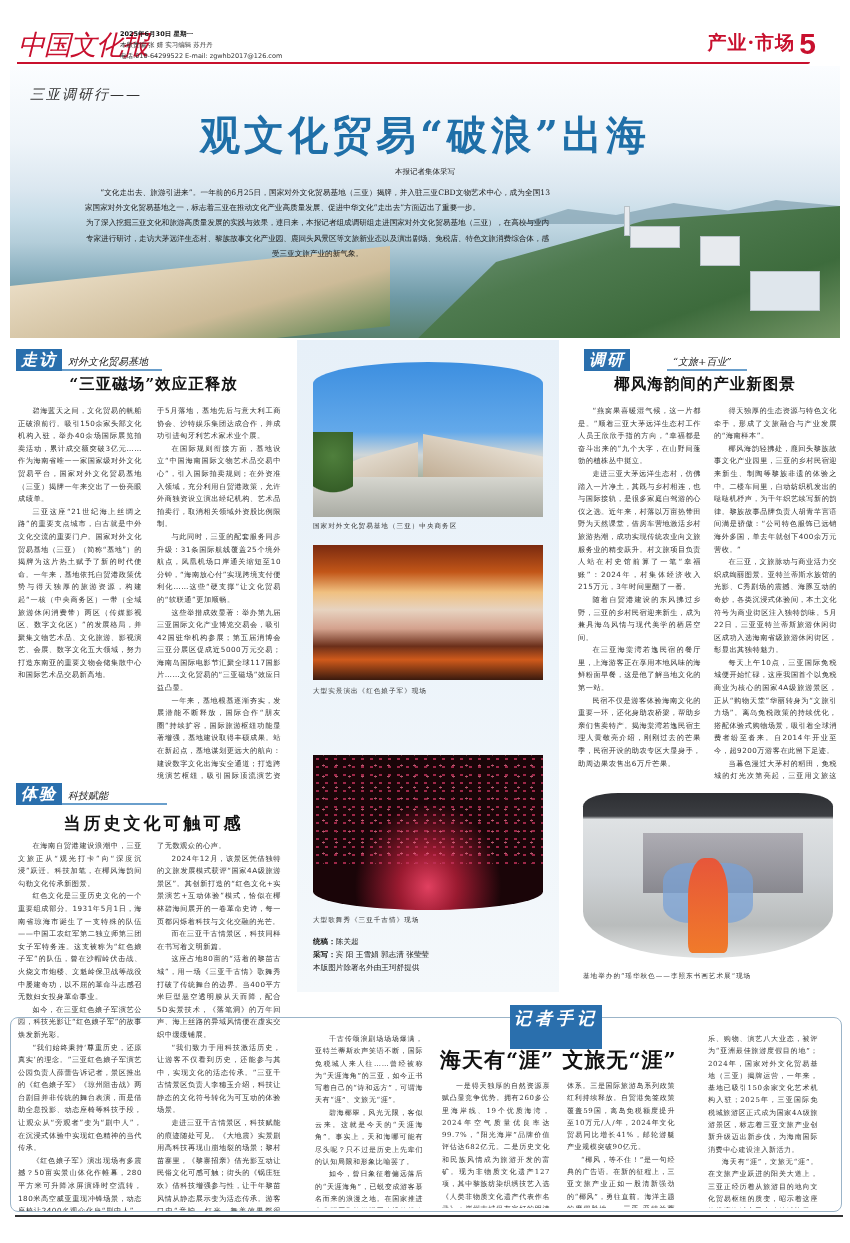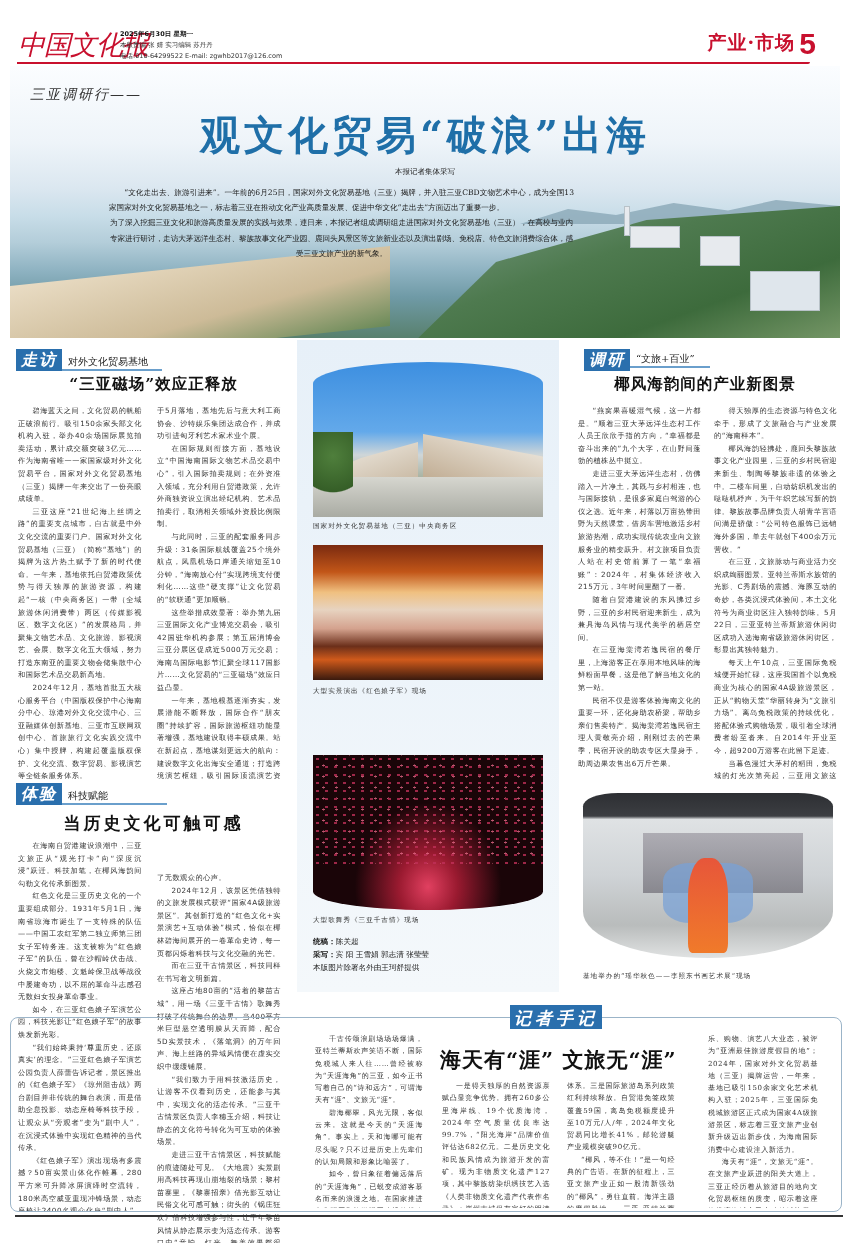--- a/index.html
+++ b/index.html
@@ -16,26 +16,26 @@
 
 .hero{left:10px;top:66px;width:830px;height:272px;overflow:hidden;
  background:linear-gradient(180deg,#fbfdff 0%,#eef4f9 28%,#dbe7f0 45%,#c8dde8 55%,#b3cdd9 65%,#8fb3c2 75%,#6f9aa6 85%,#58806d 100%);}
 .hero .sand{position:absolute;left:0;top:200px;width:380px;height:80px;background:linear-gradient(170deg,#e9dcc4,#cdbb98 60%,#6a8a58);transform:skewY(-6deg);}
 .hero .land{position:absolute;right:0;top:140px;width:430px;height:140px;background:linear-gradient(160deg,#7e9f8a 0%,#4e7a4f 40%,#3d6b3c 70%,#7a9a6a 100%);clip-path:polygon(20% 40%,55% 10%,100% 0,100% 100%,0 100%);}
 .hero .mtn{position:absolute;right:0;top:128px;width:320px;height:30px;background:#8aa7b6;clip-path:polygon(0 100%,15% 50%,30% 70%,48% 30%,65% 55%,80% 20%,100% 40%,100% 100%);opacity:.8;}
 .hero .bld{position:absolute;background:#e7eaee;border:1px solid #b8c2c8;}
 .kicker{left:30px;top:86px;font-size:14px;color:#333;letter-spacing:2px;font-style:italic;}
 .headline{left:0;width:850px;top:108px;text-align:center;font-size:40px;color:#1f6fa8;font-weight:bold;letter-spacing:4px;}
 .byline{left:0;width:850px;top:167px;text-align:center;font-size:7.5px;color:#222;font-family:"DejaVu Sans",sans-serif;}
-.lede{left:85px;top:185px;width:465px;font-size:7.6px;line-height:15.2px;color:#1a1a1a;text-align:justify;margin-left:24px;}
+.lede{left:85px;top:185px;width:465px;font-size:7.6px;line-height:15.2px;color:#1a1a1a;text-align:justify;}
 .lede p{text-indent:2em;}
 .lede p.c{text-align:center;text-indent:0;}
 
 .tag{height:22px;background:#2a6fad;color:#fff;font-size:16px;font-weight:bold;padding:0 5px;line-height:22px;font-style:italic;letter-spacing:2px;}
-.tagsub{font-size:10px;color:#222;line-height:14px;border-bottom:2px solid #6a9fcc;padding:0 6px;}
+.tagsub{font-size:10px;color:#222;line-height:14px;border-bottom:2px solid #6a9fcc;padding:0 6px;font-style:italic;}
 .sechead{font-size:15.5px;font-weight:bold;color:#111;letter-spacing:1px;text-align:center;}
 
 .col{font-size:7.2px;line-height:12.6px;color:#333;text-align:justify;font-family:"DejaVu Sans",sans-serif;letter-spacing:.5px;}
 .col p{text-indent:2em;}
 
 .midpanel{left:297px;top:340px;width:262px;height:652px;background:linear-gradient(180deg,#e7f0f8,#edf4fa 50%,#f4f8fb);}
 .pic{position:absolute;overflow:hidden;}
 .pic1{left:313px;top:362px;width:230px;height:155px;background:linear-gradient(180deg,#3d8fe0 0%,#63a9ea 45%,#cfd6d8 60%,#9aa58d 80%,#6e7e5e 100%);border-radius:50% 50% 0 0/14% 14% 0 0;}
 .pic1 .wingL{position:absolute;left:10px;top:80px;width:95px;height:40px;background:linear-gradient(160deg,#f2efe8,#c8b8a2);clip-path:polygon(0 80%,40% 40%,100% 0,100% 100%,0 100%);}
 .pic1 .wingR{position:absolute;right:0;top:72px;width:120px;height:50px;background:linear-gradient(200deg,#f4f1ea,#bda88d);clip-path:polygon(0 0,100% 45%,100% 100%,0 100%);}
@@ -47,21 +47,21 @@
 .caption{font-size:6.6px;color:#333;letter-spacing:1px;}
 .credits{left:313px;top:935px;font-size:7.6px;line-height:13px;color:#222;}
 .credits b{font-family:"DejaVu Sans",sans-serif;}
 
 .pic4{left:583px;top:793px;width:250px;height:165px;background:linear-gradient(180deg,#2d2f33 0%,#3c3e42 14%,#dfe2e4 16%,#cfd3d6 50%,#b9bcbc 80%,#e0e2e2 100%);border-radius:14% 14% 50% 50%/8% 8% 28% 28%;overflow:hidden;}
 .pic4 .scroll{position:absolute;left:60px;top:40px;width:160px;height:60px;background:linear-gradient(180deg,#9a97a0,#6d6b74);opacity:.7;}
 .pic4 .dress{position:absolute;left:105px;top:65px;width:40px;height:95px;background:linear-gradient(180deg,#e7563a,#f07a2a);border-radius:40% 40% 10% 10%;}
 .pic4 .sleeve{position:absolute;left:80px;top:70px;width:90px;height:60px;background:#7aa2d6;opacity:.75;border-radius:30%;}
 
 .notebox{left:10px;top:1017px;width:832px;height:195px;border:1px solid #9bb4c8;border-radius:8px;}
-.notetag{left:510px;top:1005px;width:92px;height:24px;background:#2a6fad;color:#fff;font-size:17px;font-weight:bold;text-align:center;line-height:26px;letter-spacing:4px;font-style:italic;}
+.notetag{left:510px;top:1005px;width:92px;height:44px;background:#2a6fad;color:#fff;font-size:17px;font-weight:bold;text-align:center;line-height:26px;letter-spacing:4px;font-style:italic;}
 .notehead{left:440px;top:1046px;font-size:21px;font-weight:bold;color:#111;letter-spacing:1px;}
 .notecol{font-size:7px;line-height:12.3px;color:#333;text-align:justify;letter-spacing:.6px;}
 .notecol p{text-indent:2em;}
 .bottomrule{left:15px;top:1215px;width:828px;height:2px;background:#333;}
 </style>
 </head>
 <body>
 
 <div class="abs logo">中国文化报</div>
 <div class="abs meta">
@@ -93,21 +93,20 @@
 
 <div class="abs" style="left:16px;top:349px;display:flex;align-items:flex-end;">
   <div class="tag">走访</div>
   <div class="tagsub" style="width:100px;">对外文化贸易基地</div>
 </div>
 <div class="abs sechead" style="left:16px;top:374px;width:275px;">“三亚磁场”效应正释放</div>
 
 <div class="abs col" style="left:18px;top:405px;width:124px;height:375px;overflow:hidden;">
   <p>碧海蓝天之间，文化贸易的帆船正破浪前行。吸引150余家头部文化机构入驻，举办40余场国际展览拍卖活动，累计成交额突破3亿元……作为海南省唯一一家国家级对外文化贸易平台，国家对外文化贸易基地（三亚）揭牌一年来交出了一份亮眼成绩单。</p>
   <p>三亚这座“21世纪海上丝绸之路”的重要支点城市，自古就是中外文化交流的重要门户。国家对外文化贸易基地（三亚）（简称“基地”）的揭牌为这片热土赋予了新的时代使命。一年来，基地依托自贸港政策优势与得天独厚的旅游资源，构建起“一核（中央商务区）一带（全域旅游休闲消费带）两区（传媒影视区、数字文化区）”的发展格局，并聚集文物艺术品、文化旅游、影视演艺、会展、数字文化五大领域，努力打造东南亚的重要文物会储集散中心和国际艺术品交易新高地。</p>
-  <p>2024年12月，基地首批五大核心服务平台（中国版权保护中心海南分中心、琼港对外文化交流中心、三亚融媒体创新基地、三亚市互联网双创中心、首旅旅行文化实践交流中心）集中授牌，构建起覆盖版权保护、文化交流、数字贸易、影视演艺等全链条服务体系。</p>
 
 </div>
 <div class="abs col" style="left:157px;top:405px;width:124px;height:375px;overflow:hidden;">
   <p style="text-indent:0">于5月落地，基地先后与意大利工商协会、沙特娱乐集团达成合作，并成功引进匈牙利艺术家术业个展。</p>
   <p>在国际规则衔接方面，基地设立“中国海南国际文物艺术品交易中心”，引入国际拍卖规则；在外资准入领域，充分利用自贸港政策，允许外商独资设立演出经纪机构、艺术品拍卖行，取消相关领域外资股比例限制。</p>
   <p>与此同时，三亚的配套服务同步升级：31条国际航线覆盖25个境外航点，凤凰机场口岸通关缩短至10分钟，“海南放心付”实现跨境支付便利化……这些“硬支撑”让文化贸易的“软联通”更加顺畅。</p>
   <p>这些举措成效显著：举办第九届三亚国际文化产业博览交易会，吸引42国驻华机构参展；第五届消博会三亚分展区促成近5000万元交易；海南岛国际电影节汇聚全球117国影片……文化贸易的“三亚磁场”效应日益凸显。</p>
   <p>一年来，基地根基逐渐夯实，发展潜能不断释放，国际合作“朋友圈”持续扩容，国际旅游枢纽功能显著增强，基地建设取得丰硕成果。站在新起点，基地谋划更远大的航向：建设数字文化出海安全通道；打造跨境演艺枢纽，吸引国际顶流演艺资源；创新“演艺+旅游”融合模式；构建“一带一路”文化保税走廊等。</p>
 
 </div>
@@ -118,21 +117,21 @@
 </div>
 <div class="abs sechead" style="left:16px;top:812px;width:275px;font-size:17px;letter-spacing:3px;">当历史文化可触可感</div>
 
 <div class="abs col" style="left:18px;top:840px;width:124px;height:372px;overflow:hidden;">
   <p>在海南自贸港建设浪潮中，三亚文旅正从“观光打卡”向“深度沉浸”跃迁。科技加笔，在椰风海韵间勾勒文化传承新图景。</p>
   <p>红色文化是三亚历史文化的一个重要组成部分。1931年5月1日，海南省琼海市诞生了一支特殊的队伍——中国工农红军第二独立师第三团女子军特务连。这支被称为“红色娘子军”的队伍，曾在沙帽岭伏击战、火烧文市炮楼、文魁岭保卫战等战役中屡建奇功，以不屈的革命斗志感召无数妇女投身革命事业。</p>
   <p>如今，在三亚红色娘子军演艺公园，科技光影让“红色娘子军”的故事焕发新光彩。</p>
   <p>“我们始终秉持‘尊重历史，还原真实’的理念。”三亚红色娘子军演艺公园负责人薛蕾告诉记者，景区推出的《红色娘子军》《琼州阻击战》两台剧目并非传统的舞台表演，而是借助全息投影、动态座椅等科技手段，让观众从“旁观者”变为“剧中人”，在沉浸式体验中实现红色精神的当代传承。</p>
   <p>《红色娘子军》演出现场有多震撼？50亩实景山体化作帷幕，280平方米可升降冰屏演绎时空流转，180米高空威亚重现冲锋场景，动态座椅让2400名观众化身“剧中人”。全息投影与裸眼3D交织出战场硝烟，可移动山体舞台瞬间裂变，三维爆破与激光矩阵点亮夜空，200余名演员用舞蹈欢剧，诠释“平均年龄不足20岁的女战士为信仰牺牲”的悲壮。“科技让书本中的文字变成了触手可及的热血青春。”大学生张鑫的感慨，道出</p>
 </div>
-<div class="abs col" style="left:157px;top:840px;width:124px;height:372px;overflow:hidden;margin-top:32px;">
+<div class="abs col" style="left:157px;top:840px;width:124px;height:372px;overflow:hidden;">
   <p style="text-indent:0">了无数观众的心声。</p>
   <p>2024年12月，该景区凭借独特的文旅发展模式获评“国家4A级旅游景区”。其创新打造的“红色文化+实景演艺+互动体验”模式，恰似在椰林碧海间展开的一卷革命史诗，每一页都闪烁着科技与文化交融的光芒。</p>
   <p>而在三亚千古情景区，科技同样在书写着文明新篇。</p>
   <p>这座占地80亩的“活着的黎苗古城”，用一场《三亚千古情》歌舞秀打破了传统舞台的边界。当400平方米巨型悬空透明膜从天而降，配合5D实景技术，《落笔洞》的万年回声、海上丝路的异域风情便在虚实交织中缓缓铺展。</p>
   <p>“我们致力于用科技激活历史，让游客不仅看到历史，还能参与其中，实现文化的活态传承。”三亚千古情景区负责人李穗玉介绍，科技让静态的文化符号转化为可互动的体验场景。</p>
   <p>走进三亚千古情景区，科技赋能的痕迹随处可见。《大地震》实景剧用高科技再现山崩地裂的场景；黎村苗寨里，《黎寨招亲》借光影互动让民俗文化可感可触；街头的《锅庄狂欢》借科技增强参与性，让千年黎苗风情从静态展示变为活态传承。游客口中“音响、灯光、舞美效果都很棒”的评价，正是对科技升级文化体验的最好佐证。</p>
 
 </div>
 
 <div class="abs midpanel"></div>
@@ -149,21 +148,21 @@
 <div class="pic pic3" style="top:755px;">
   <div class="petals"></div>
 </div>
 <div class="abs caption" style="left:313px;top:916px;width:230px;">大型歌舞秀《三亚千古情》现场</div>
 <div class="abs credits" style="top:935px;">
   <div><b>统稿：</b><span>陈关超</span></div>
   <div><b>采写：</b><span>宾  阳   王雪娟   郭志清   张莹莹</span></div>
   <div>本版图片除署名外由王珂舒提供</div>
 </div>
 
-<div class="abs" style="left:584px;top:349px;display:flex;align-items:center;">
+<div class="abs" style="left:584px;top:349px;display:flex;align-items:flex-end;gap:37px;">
   <div class="tag">调研</div>
   <div class="tagsub" style="width:80px;">“文旅+百业”</div>
 </div>
 <div class="abs sechead" style="left:570px;top:374px;width:270px;">椰风海韵间的产业新图景</div>
 
 <div class="abs col" style="left:578px;top:405px;width:123px;height:380px;overflow:hidden;">
   <p>“燕窝果喜暖湿气候，这一片都是。”顺着三亚大茅远洋生态村工作人员王欣欣手指的方向，“幸福都是奋斗出来的”九个大字，在山野间蓬勃的植株丛中挺立。</p>
   <p>走进三亚大茅远洋生态村，仿佛踏入一片净土，其既与乡村相连，也与国际接轨，是很多家庭自驾游的心仪之选。近年来，村落以万亩热带田野为天然课堂，借房车营地激活乡村旅游热潮，成功实现传统农业向文旅服务业的精变跃升。村文旅项目负责人站在村史馆前算了一笔“幸福账”：2024年，村集体经济收入215万元，3年时间里翻了一番。</p>
   <p>随着自贸港建设的东风拂过乡野，三亚的乡村民宿迎来新生，成为兼具海岛风情与现代美学的栖居空间。</p>
   <p>在三亚海棠湾若逸民宿的餐厅里，上海游客正在享用本地风味的海鲜粉面早餐，这是他了解当地文化的第一站。</p>

